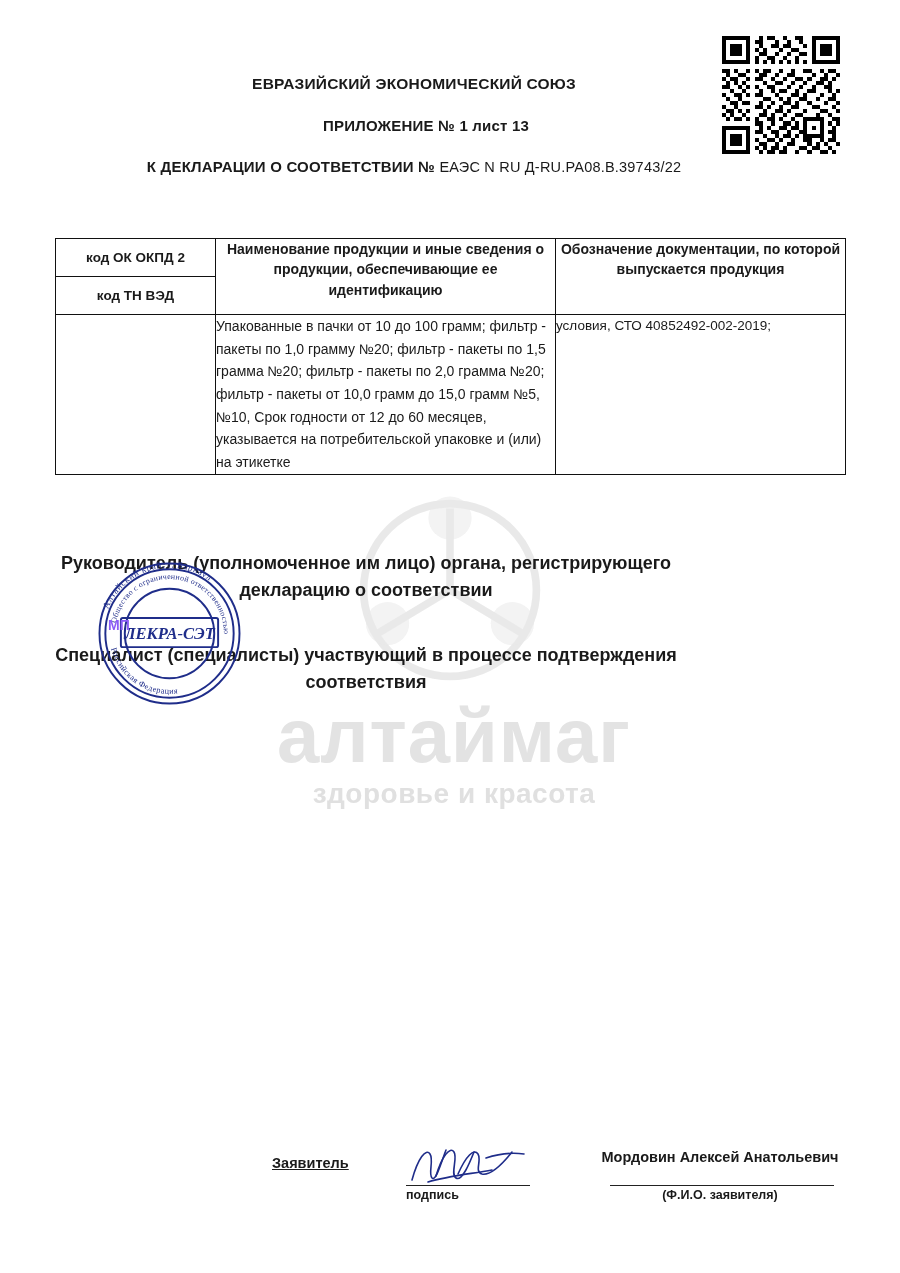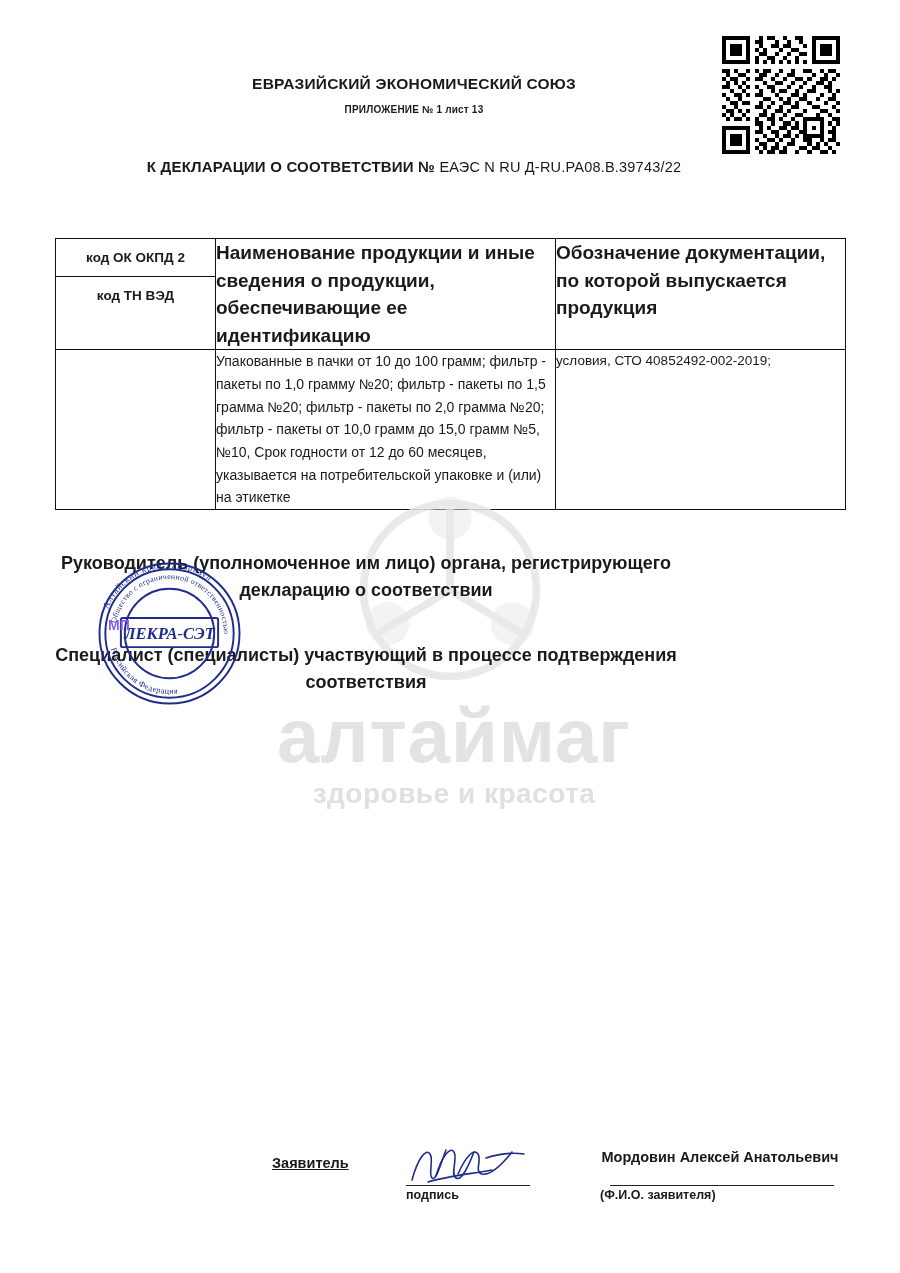--- a/index.html
+++ b/index.html
@@ -33,21 +33,21 @@
   
   .hdr {
     position: absolute;
     left: 0;
     width: 828px;
     text-align: center;
     font-weight: bold;
     letter-spacing: 0.2px;
   }
   .hdr-1 { top: 75px;  font-size: 15.5px; }
-  .hdr-2 { top: 104px; font-size: 10px; }
+  .hdr-2 { top: 117px; font-size: 15px; padding-left: 12px; }
   .hdr-3 { top: 158px; font-size: 15px; }
   .hdr-3 .norm { font-weight: normal; font-size: 14.5px; }
 
   
   .tbl {
     position: absolute;
     left: 55px;
     top: 238px;
     width: 790px;
     border-collapse: collapse;
@@ -56,23 +56,23 @@
   .tbl td, .tbl th {
     border: 1px solid #111;
     vertical-align: top;
     padding: 0;
   }
   .col-a { width: 160px; }
   .col-b { width: 340px; }
   .col-c { width: 290px; }
 
   .hcell {
-    text-align: left;
-    font-weight: bold;
-    font-size: 19px;
+    text-align: center;
+    font-weight: bold;
+    font-size: 14px;
     line-height: 1.45;
     padding: 10px 8px;
   }
   .hcell-split { padding: 0; margin-top: 8px; }
   .hcell-split .top,
   .hcell-split .bot {
     text-align: center;
     font-weight: bold;
     font-size: 13.5px;
     padding: 11px 6px;
@@ -194,21 +194,21 @@
     left: 610px;
     top: 1185px;
     width: 224px;
     border-bottom: 1px solid #222;
   }
   .ft-namecap {
     position: absolute;
     left: 600px;
     top: 1188px;
     width: 240px;
-    text-align: left;
+    text-align: center;
     font-size: 12.5px;
     font-weight: bold;
   }
 </style>
 </head>
 <body>
 
 <div class="page">
 
   <div class="qr">

